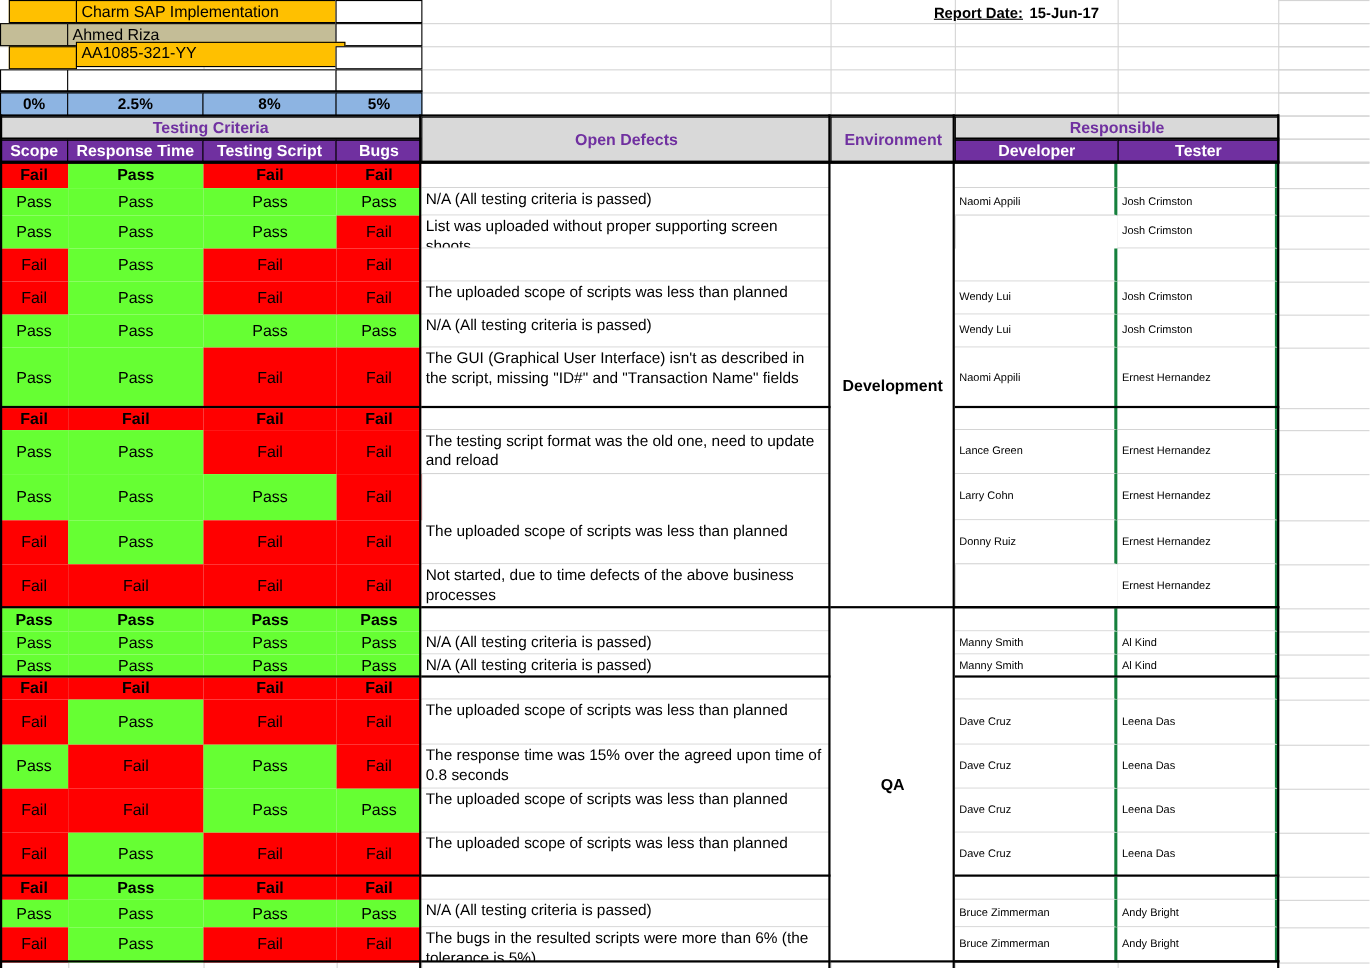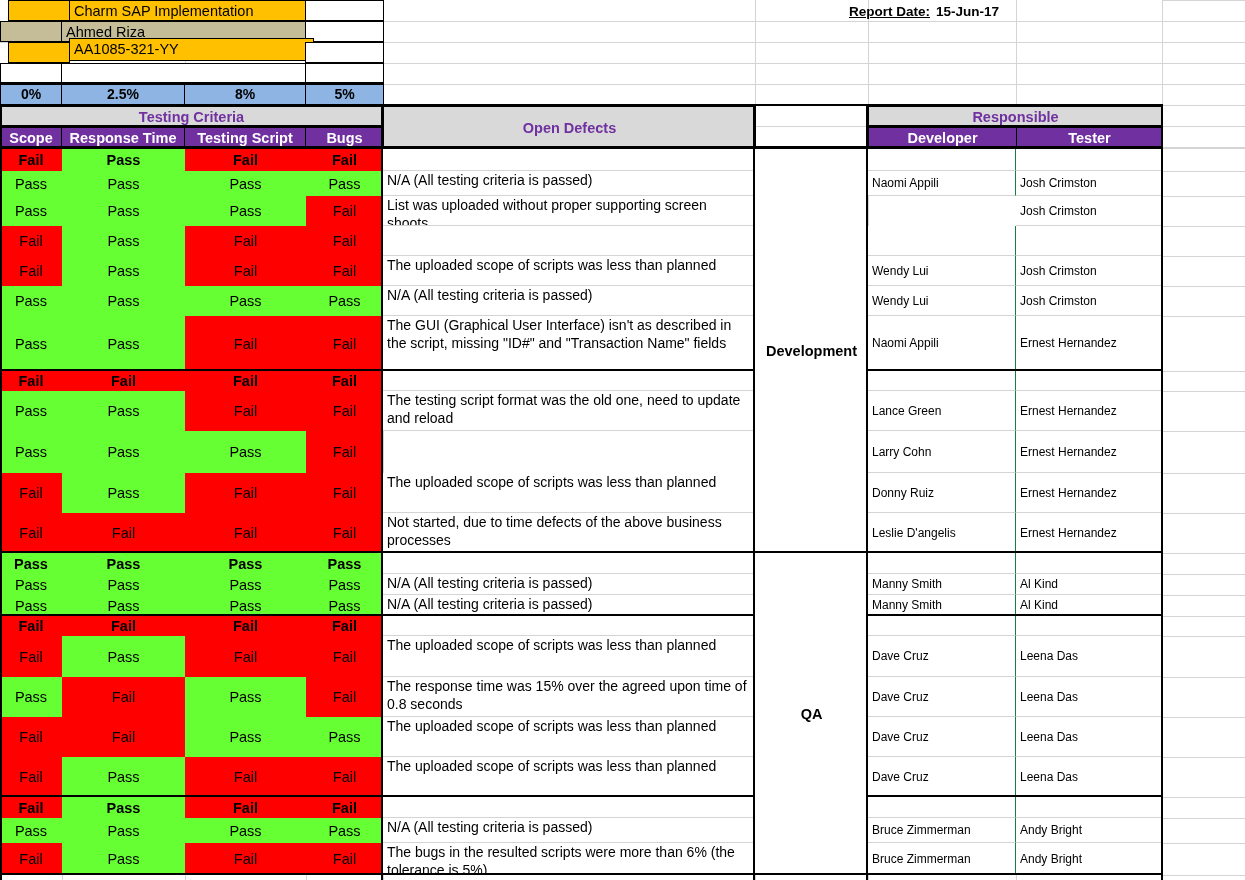--- a/index.html
+++ b/index.html
@@ -62,22 +62,22 @@
 
   
   .txt{
     position:absolute;box-sizing:border-box;background:#ffffff;
     border-right:1px solid #d4d4d4;border-bottom:1px solid #d4d4d4;
     font-size:14px;color:#000;padding:1px 3px 0 4px;
     line-height:17.5px;white-space:pre-wrap;overflow:hidden;
   }
   .name{
     position:absolute;box-sizing:border-box;background:#ffffff;
-    border-right:1px solid #15803d;border-bottom:1px solid #d4d4d4;
-    font-size:12px;color:#000;padding-left:4px;
+    border-right:3px solid #15803d;border-bottom:1px solid #d4d4d4;
+    font-size:10px;color:#000;padding-left:4px;
     display:flex;align-items:center;overflow:hidden;white-space:nowrap;
   }
   .envcell{
     position:absolute;box-sizing:border-box;background:#ffffff;
     font-size:14.5px;font-weight:bold;color:#000;
     display:flex;align-items:center;justify-content:center;
   }
 
   
   .hb{position:absolute;background:#000;}
@@ -155,20 +155,21 @@
     <div class="pct" style="left: 0px; top: 84px; width: 62px; height: 22px;">0%</div>
     <div class="pct" style="left: 61px; top: 84px; width: 124px; height: 22px;">2.5%</div>
     <div class="pct" style="left: 184px; top: 84px; width: 122px; height: 22px;">8%</div>
     <div class="pct" style="left: 305px; top: 84px; width: 79px; height: 22px;">5%</div>
     <div class="hdr-grey" style="left: 0px; top: 106px; width: 383px; height: 22px;">Testing Criteria</div>
     <div class="hdr-purple" style="left: 0px; top: 127px; width: 62px; height: 22px;">Scope</div>
     <div class="hdr-purple" style="left: 61px; top: 127px; width: 124px; height: 22px;">Response Time</div>
     <div class="hdr-purple" style="left: 184px; top: 127px; width: 122px; height: 22px;">Testing Script</div>
     <div class="hdr-purple" style="left: 305px; top: 127px; width: 79px; height: 22px;">Bugs</div>
     <div class="hdr-grey" style="left: 383px; top: 106px; width: 373px; height: 43px;">Open Defects</div>
+    <div class="hdr-grey" style="left: 755px; top: 106px; width: 114px; height: 43px;">Environment</div>
     <div class="hdr-grey" style="left: 868px; top: 106px; width: 295px; height: 22px;">Responsible</div>
     <div class="hdr-purple" style="left: 868px; top: 127px; width: 149px; height: 22px;">Developer</div>
     <div class="hdr-purple" style="left: 1016px; top: 127px; width: 147px; height: 22px;">Tester</div>
     <div class="st fail bold" style="left: 0px; top: 148px; width: 62px; height: 23px;">Fail</div>
     <div class="st pass bold" style="left: 62px; top: 148px; width: 123px; height: 23px;">Pass</div>
     <div class="st fail bold" style="left: 185px; top: 148px; width: 121px; height: 23px;">Fail</div>
     <div class="st fail bold" style="left: 306px; top: 148px; width: 77px; height: 23px;">Fail</div>
     <div class="txt" style="left: 383px; top: 148px; width: 372px; height: 23px;"></div>
     <div class="name" style="left: 868px; top: 148px; width: 148px; height: 23px;"></div>
     <div class="name" style="left: 1016px; top: 148px; width: 146px; height: 23px;"></div>
@@ -238,21 +239,20 @@
     <div class="st fail" style="left: 185px; top: 473px; width: 121px; height: 40px;">Fail</div>
     <div class="st fail" style="left: 306px; top: 473px; width: 77px; height: 40px;">Fail</div>
     <div class="txt" style="left: 383px; top: 473px; width: 372px; height: 40px;">The uploaded scope of scripts was less than planned</div>
     <div class="name" style="left: 868px; top: 473px; width: 148px; height: 40px;">Donny Ruiz</div>
     <div class="name" style="left: 1016px; top: 473px; width: 146px; height: 40px;">Ernest Hernandez</div>
     <div class="st fail" style="left: 0px; top: 513px; width: 62px; height: 40px;">Fail</div>
     <div class="st fail" style="left: 62px; top: 513px; width: 123px; height: 40px;">Fail</div>
     <div class="st fail" style="left: 185px; top: 513px; width: 121px; height: 40px;">Fail</div>
     <div class="st fail" style="left: 306px; top: 513px; width: 77px; height: 40px;">Fail</div>
     <div class="txt" style="left: 383px; top: 513px; width: 372px; height: 40px;">Not started, due to time defects of the above business processes</div>
-    <div class="name" style="left: 868px; top: 513px; width: 148px; height: 40px;">Leslie D'angelis</div>
     <div class="name" style="left: 1016px; top: 513px; width: 146px; height: 40px;">Ernest Hernandez</div>
     <div class="st pass bold" style="left: 0px; top: 553px; width: 62px; height: 21px;">Pass</div>
     <div class="st pass bold" style="left: 62px; top: 553px; width: 123px; height: 21px;">Pass</div>
     <div class="st pass bold" style="left: 185px; top: 553px; width: 121px; height: 21px;">Pass</div>
     <div class="st pass bold" style="left: 306px; top: 553px; width: 77px; height: 21px;">Pass</div>
     <div class="txt" style="left: 383px; top: 553px; width: 372px; height: 21px;"></div>
     <div class="name" style="left: 868px; top: 553px; width: 148px; height: 21px;"></div>
     <div class="name" style="left: 1016px; top: 553px; width: 146px; height: 21px;"></div>
     <div class="st pass" style="left: 0px; top: 574px; width: 62px; height: 21px;">Pass</div>
     <div class="st pass" style="left: 62px; top: 574px; width: 123px; height: 21px;">Pass</div>

